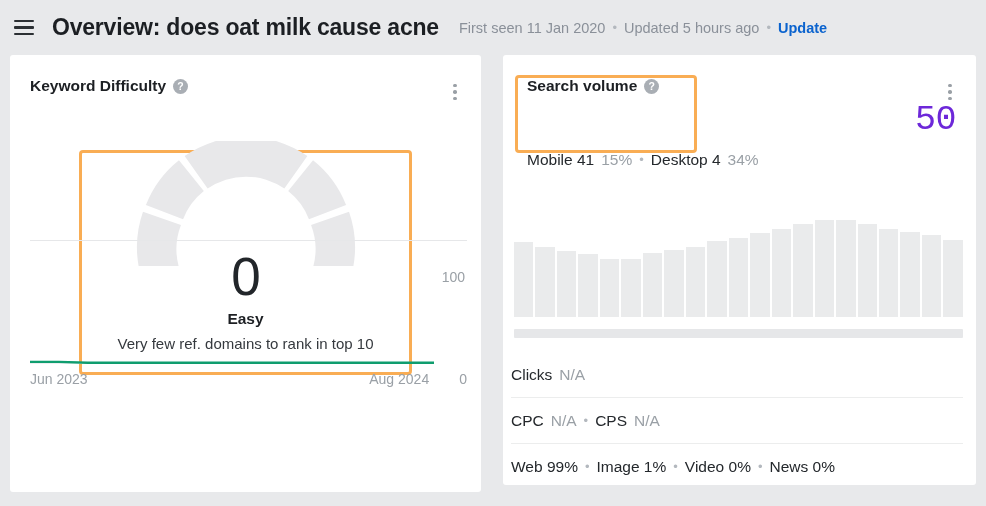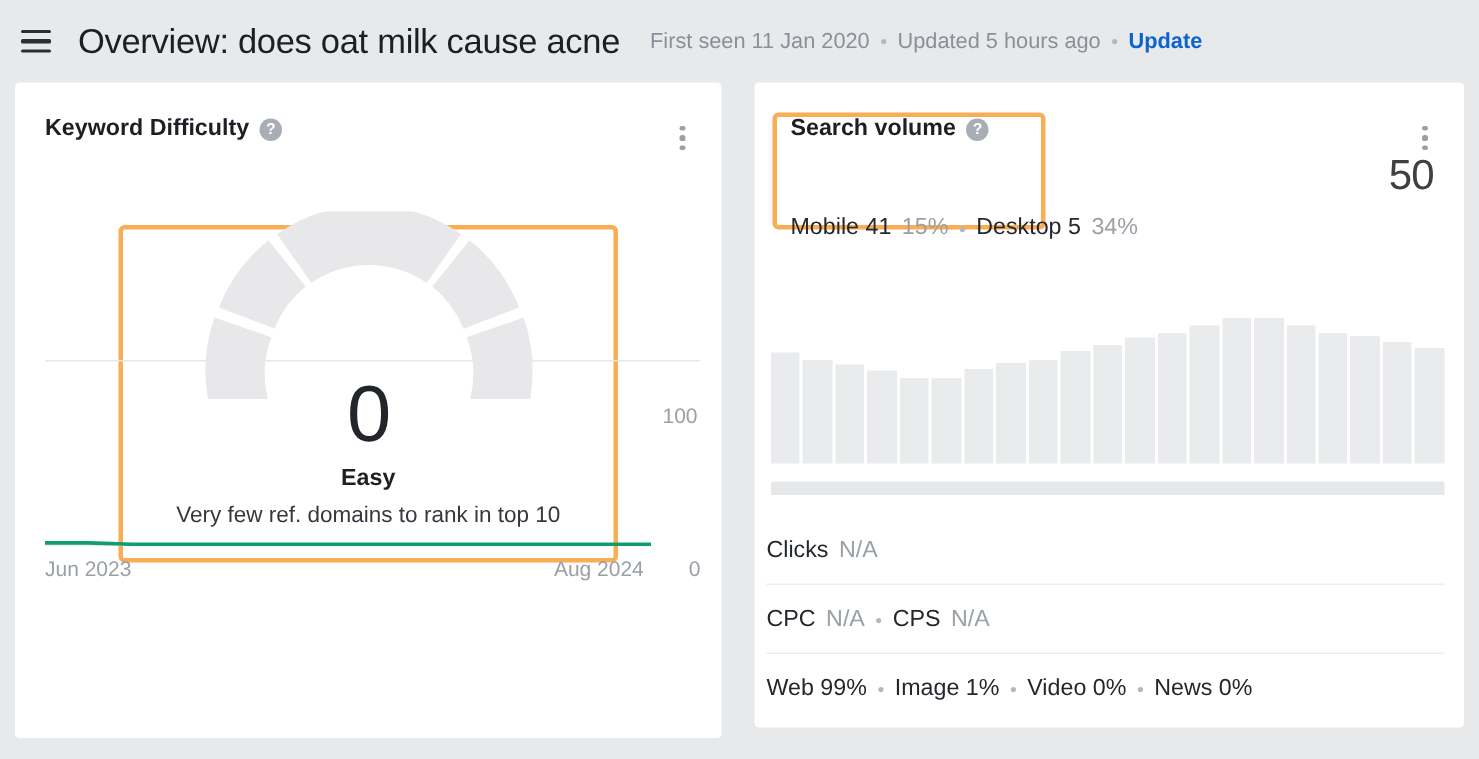--- a/index.html
+++ b/index.html
@@ -27,21 +27,21 @@
     margin-right: 14px;
   }
   .hamburger span {
     display: block;
     width: 20px; height: 2.5px;
     background: #2b2f33;
     border-radius: 1px;
   }
   .page-title {
     font-size: 23px;
-    font-weight: normal;
+    font-weight: bold;
     color: #1c1f23;
     letter-spacing: -0.2px;
     white-space: nowrap;
   }
   .header-meta {
     margin-left: 20px;
     font-size: 14.5px;
     color: #8a9099;
     white-space: nowrap;
     display: flex;
@@ -211,25 +211,26 @@
   .sv-highlight {
     position: absolute;
     left: 12px; top: 20px;
     width: 182px; height: 78px;
     border: 3px solid #f9ad54;
     border-radius: 4px;
     pointer-events: none;
   }
   .sv-body { padding: 22px 20px 0 24px; position: relative; text-align: right; }
   .sv-value {
-    font-size: 28px;
-    color: #404040;
+    font-size: 35px;
+    color: #6d28d9;
     line-height: 1.08;
     margin-top: 7px;
     letter-spacing: -0.5px;
+    font-family: Liberation Mono, monospace;
   }
   .sv-split {
     margin-top: 11px;
     font-size: 15.5px;
     color: #24282c;
     display: flex;
     align-items: center;
     gap: 7px;
     white-space: nowrap;
   }
@@ -355,21 +356,21 @@
     <div class="sv-body">
       <div class="card-title">
         <span>Search volume</span>
         <span class="help-icon">?</span>
       </div>
       <div class="sv-value">50</div>
       <div class="sv-split">
         <span>Mobile 41</span>
         <span class="muted">15%</span>
         <span class="sep">•</span>
-        <span>Desktop 5</span>
+        <span>Desktop 4</span>
         <span class="muted">34%</span>
       </div>
     </div>
 
     <div class="sv-bars" id="sv-bars">
         <div class="bar" title="1: 62" style="height: 62%;"></div>
         <div class="bar" title="2: 58" style="height: 58%;"></div>
         <div class="bar" title="3: 55" style="height: 55%;"></div>
         <div class="bar" title="4: 52" style="height: 52%;"></div>
         <div class="bar" title="5: 48" style="height: 48%;"></div>

